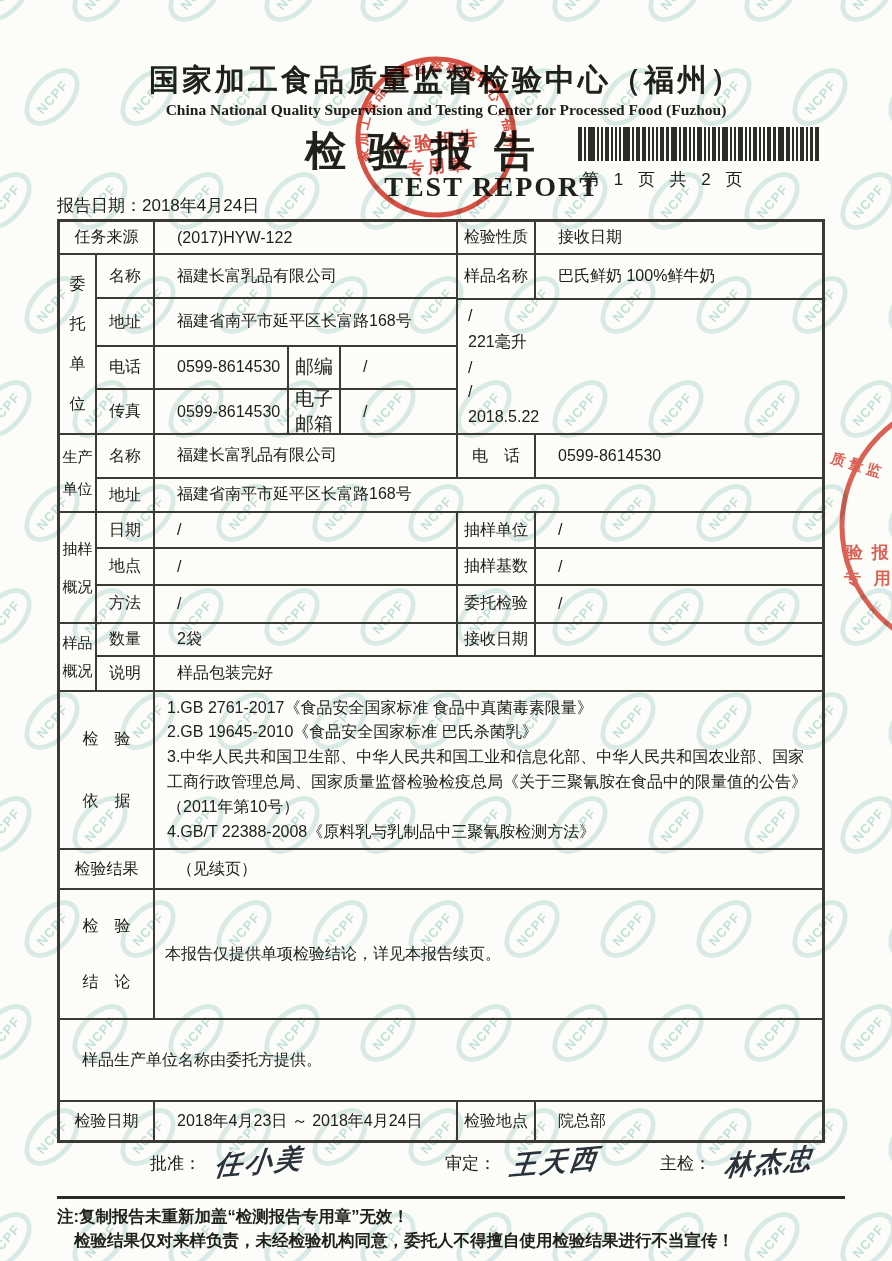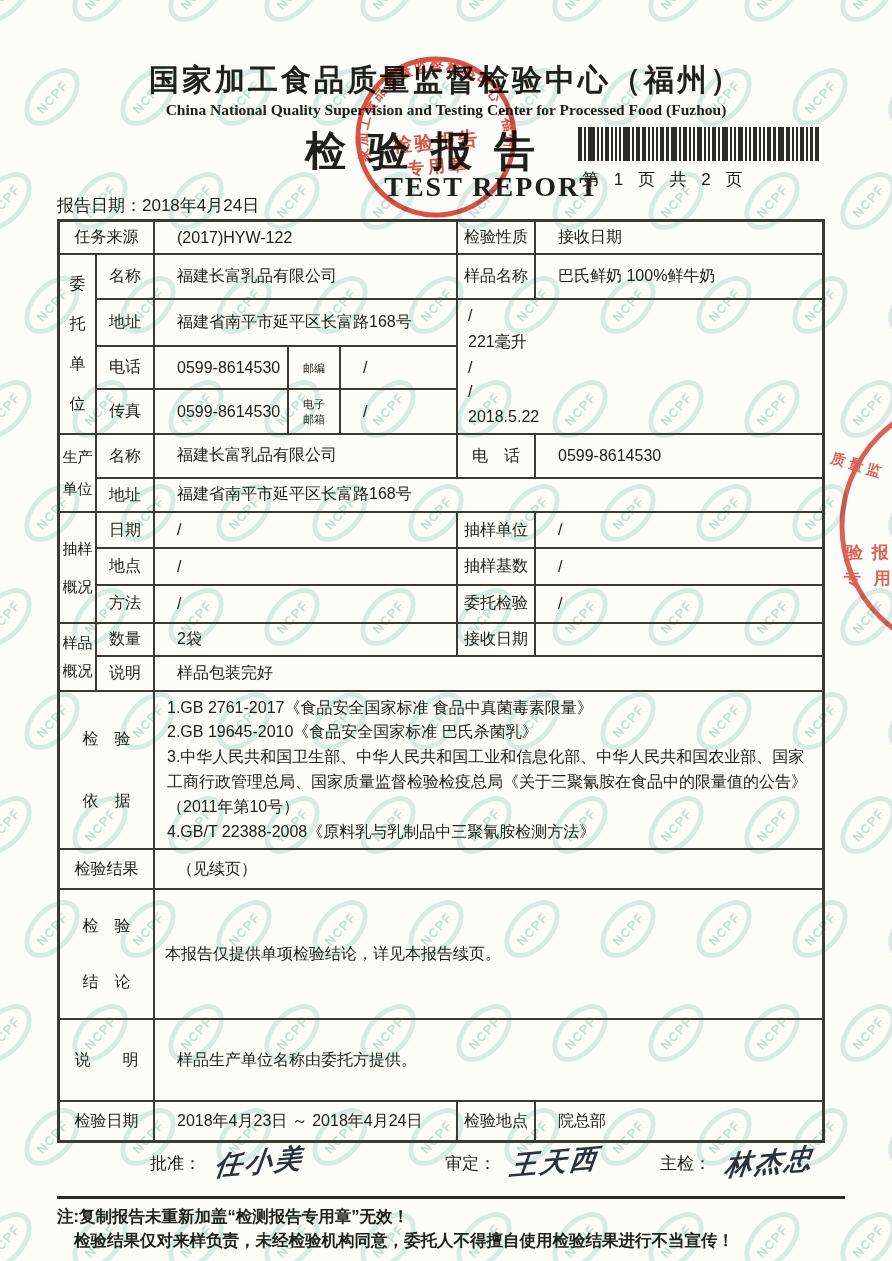--- a/index.html
+++ b/index.html
@@ -53,21 +53,21 @@
   #tbl{position:absolute;top:219px;left:57px;width:768px;z-index:1;
       border:3px solid var(--bd);font-size:16px}
   .band{display:flex;border-bottom:2px solid var(--bd)}
   .band:last-child{border-bottom:none}
   .cell{border-right:2px solid var(--bd);display:flex;align-items:center}
   .cell.noR{border-right:none}
   .lab{justify-content:center;text-align:center;white-space:pre-line;flex-shrink:0;
       padding:1px 2px;line-height:1.3}
   .val{padding-left:22px;flex:1 1 auto}
   .wA{width:37px}.wB{width:58px}.wLab{width:95px}.wV{width:303px;flex:none}
-  .wRL{width:78px}.wP1{width:134px;flex:none}.wP2{width:52px;font-size:11px}
+  .wRL{width:78px}.wP1{width:134px;flex:none}.wP2{width:52px;font-size:19px}
   .subcol{display:flex;flex-direction:column;flex:1 1 auto}
   .subcolL{width:361px;flex:none;border-right:2px solid var(--bd)}
   .subrow{display:flex;border-bottom:2px solid var(--bd)}
   .subrow:last-child{border-bottom:none}
   .b1{height:33px}
   .b2{height:180px}
   .r-name{height:45px}.r-addr{height:48px}.r-tel{height:44px}.r-fax{height:43px}
   .r-sample{height:45px}
   .spec{display:flex;flex:1 1 auto}
   .spec-labs,.spec-vals{display:flex;flex-direction:column;justify-content:space-around;
@@ -697,21 +697,20 @@
       <div class="cell val noR">（见续页）</div>
     </div>
 
     <div class="band b8">
       <div class="cell lab wLab spread3">检　验
 结　论</div>
       <div class="cell val noR conc">本报告仅提供单项检验结论，详见本报告续页。</div>
     </div>
 
     <div class="band b9">
-      <div class="cell lab wLab">说　　明</div>
       <div class="cell val noR">样品生产单位名称由委托方提供。</div>
     </div>
 
     <div class="band b10">
       <div class="cell lab wLab">检验日期</div>
       <div class="cell val wV">2018年4月23日 ～ 2018年4月24日</div>
       <div class="cell lab wRL">检验地点</div>
       <div class="cell val noR">院总部</div>
     </div>
   </div>

